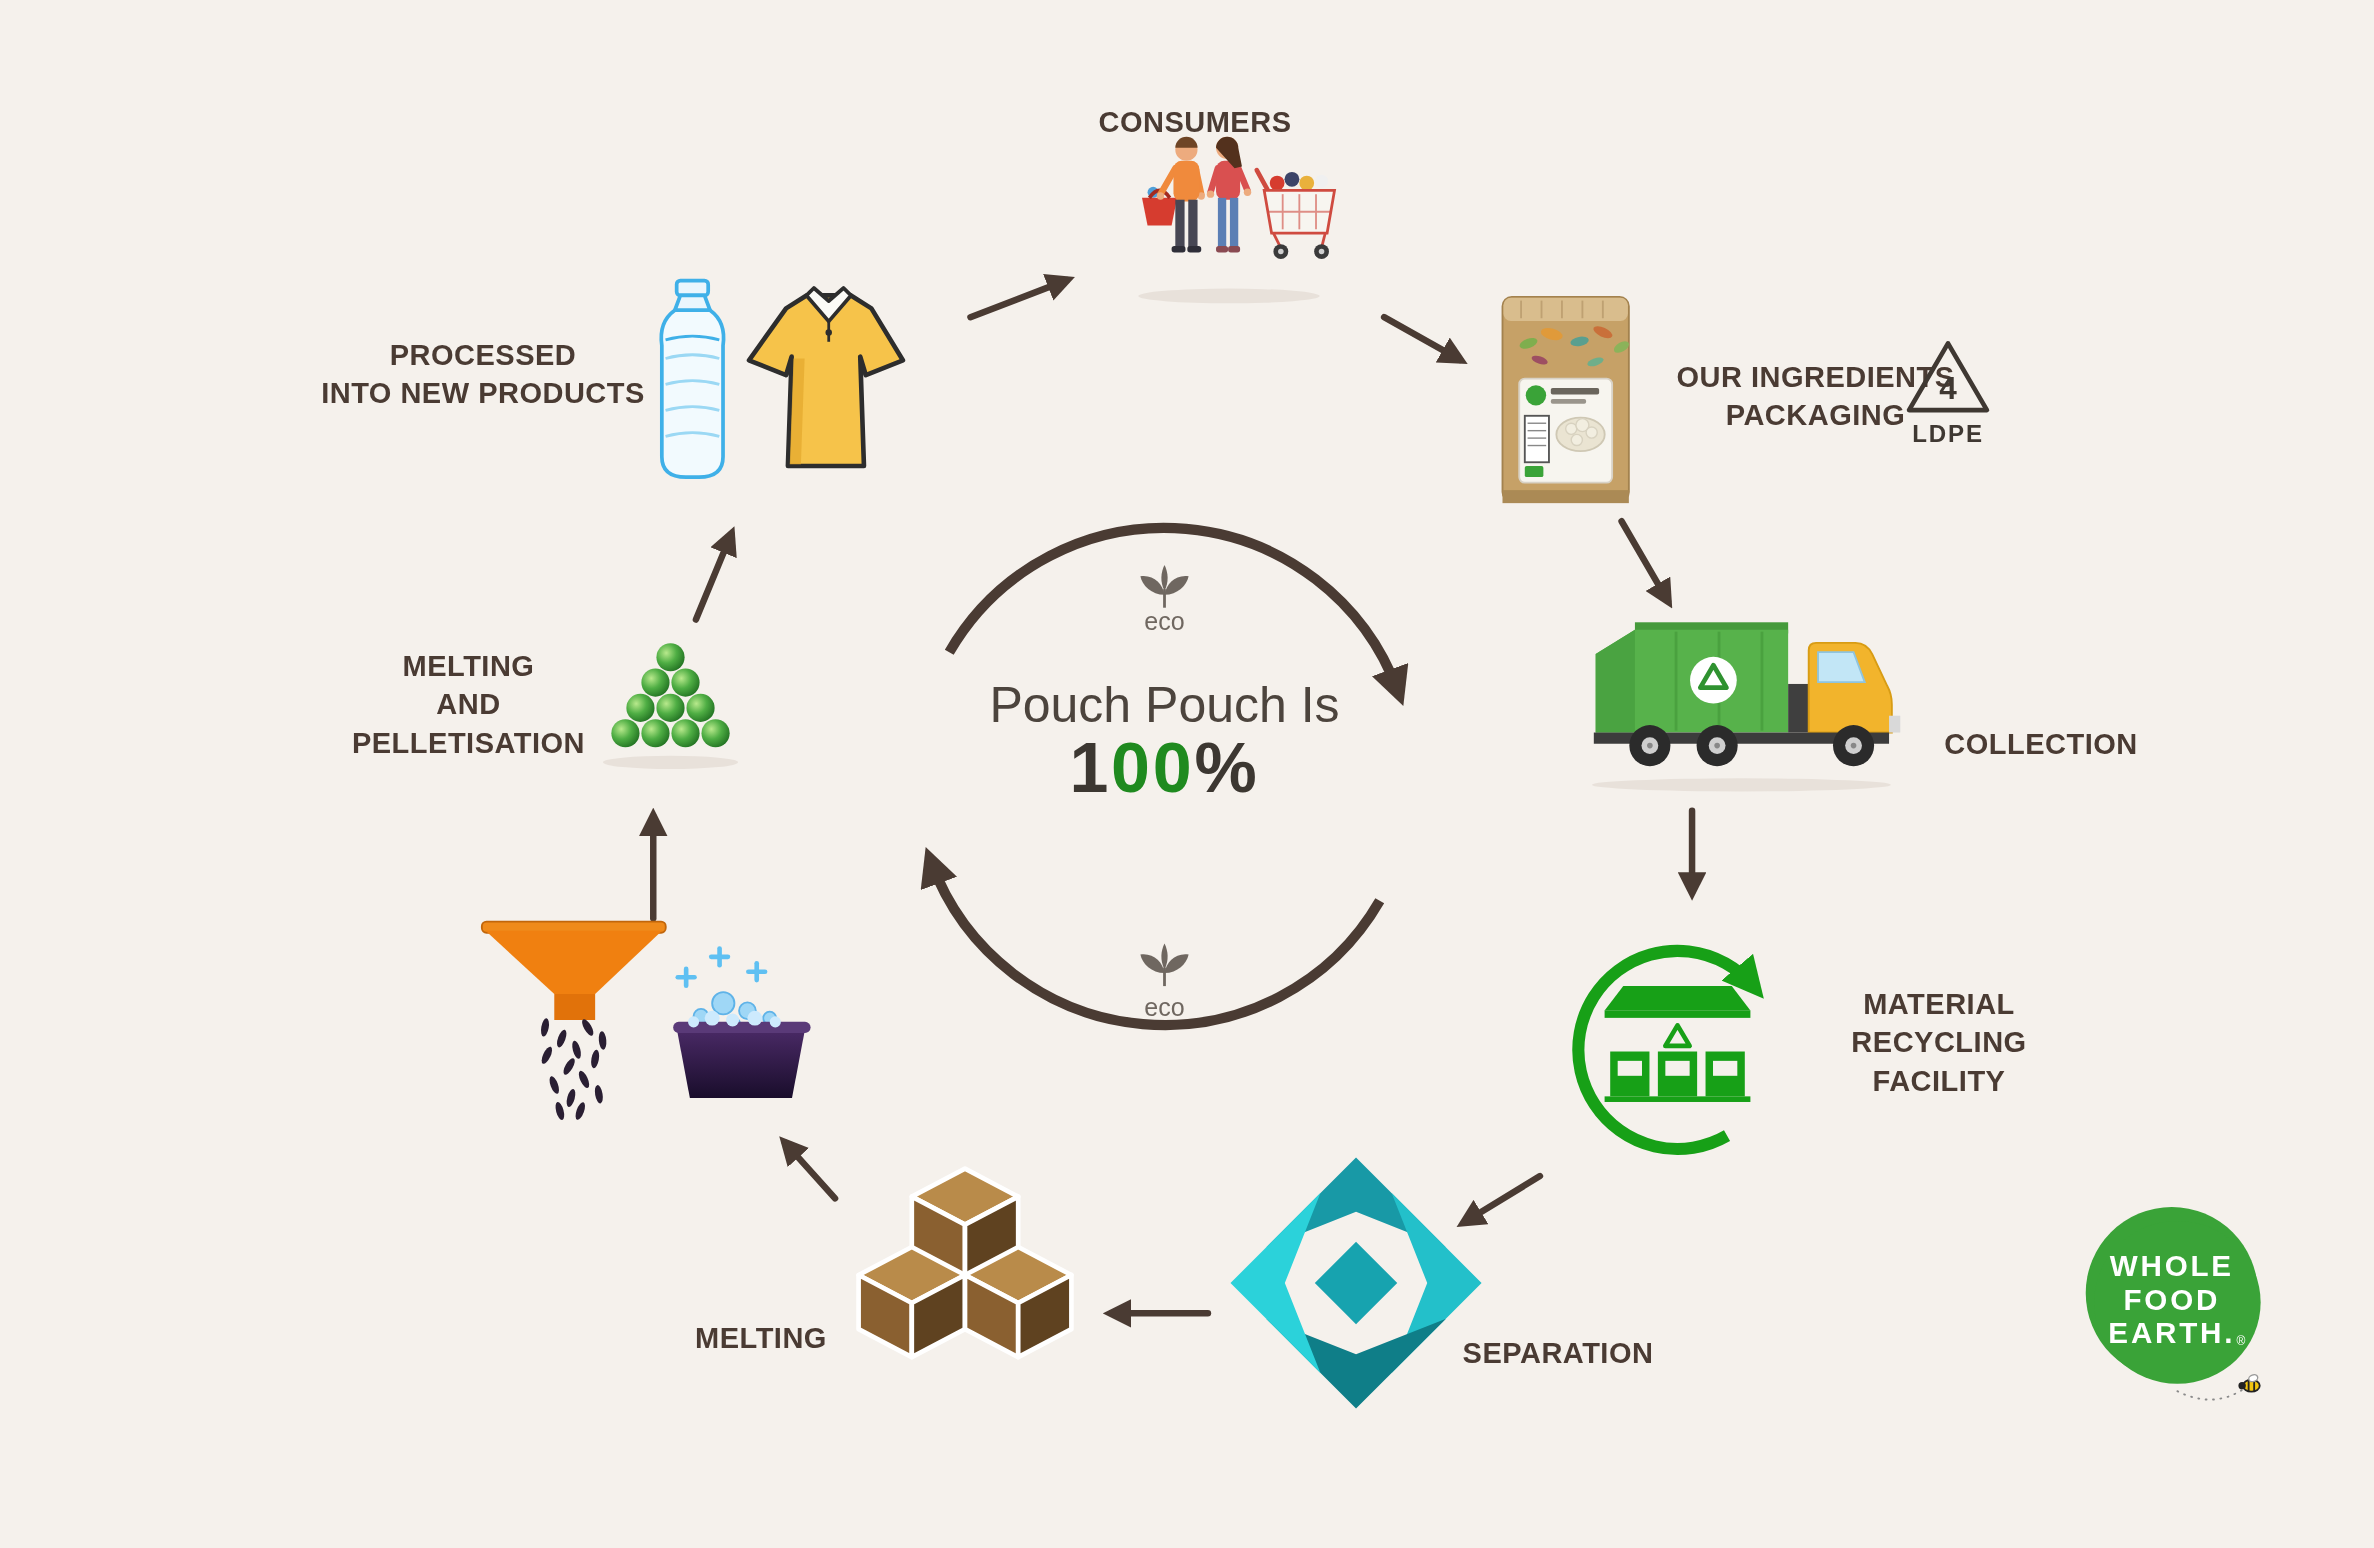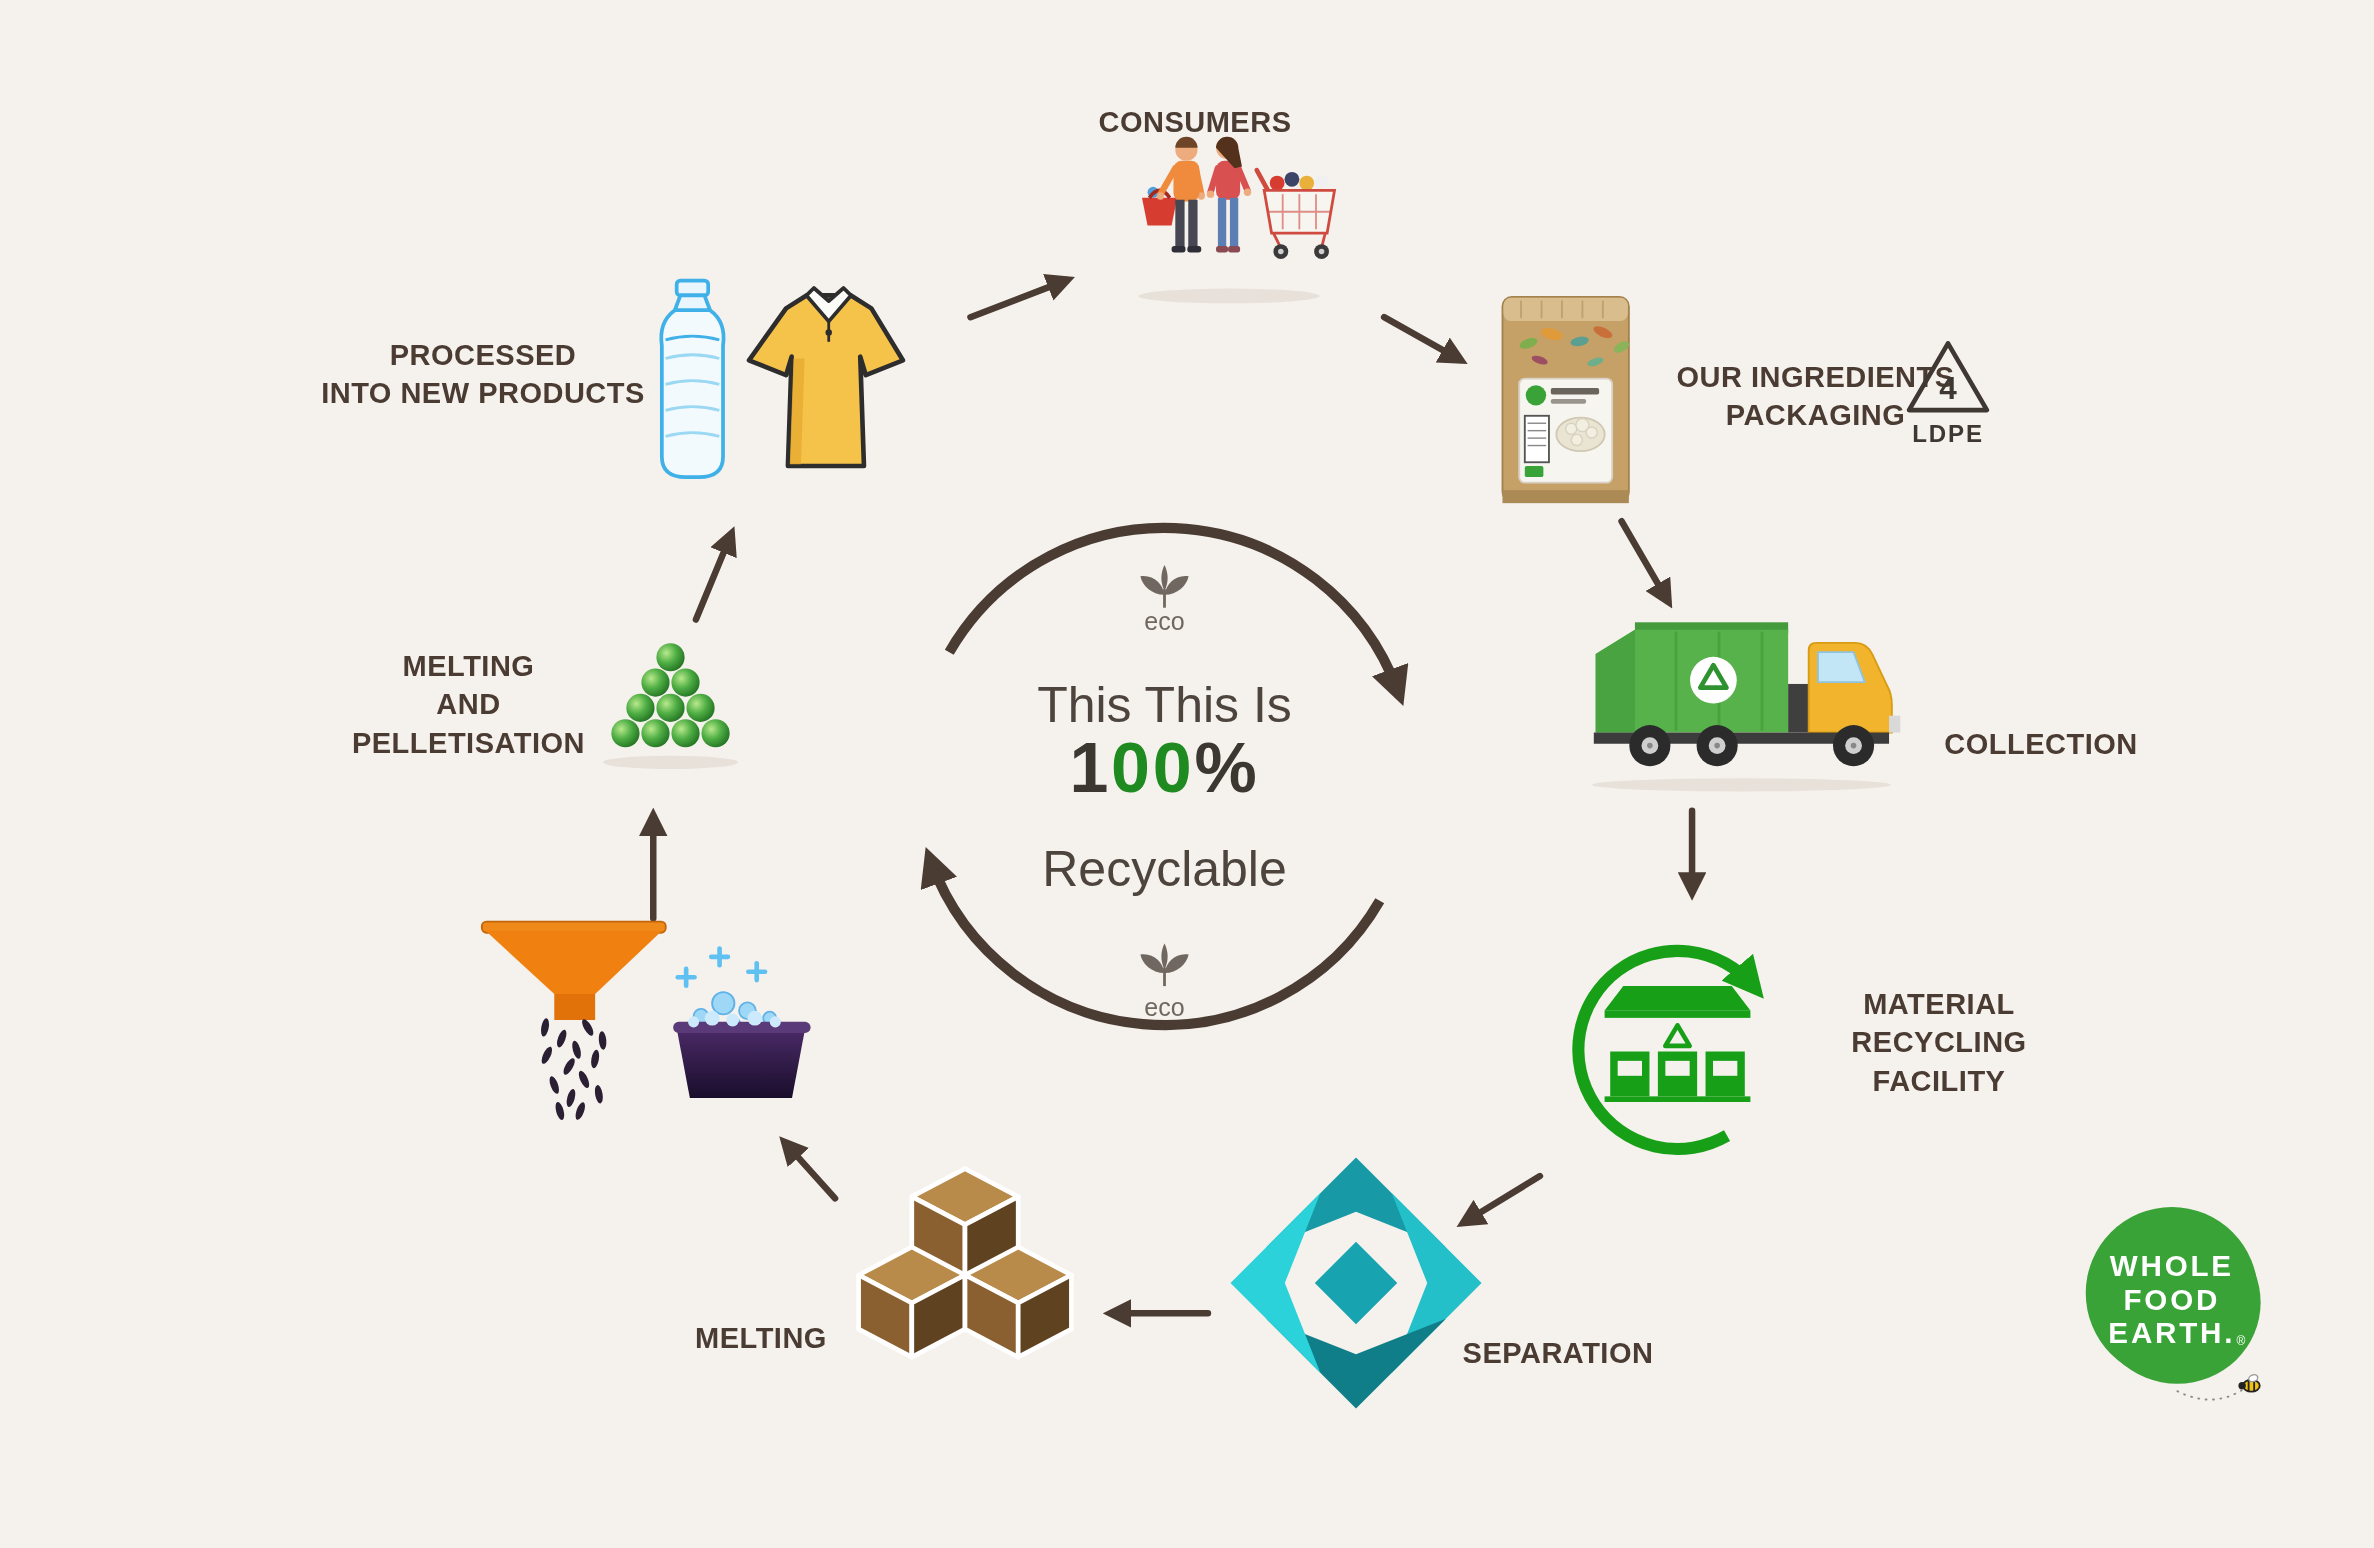--- a/index.html
+++ b/index.html
@@ -74,23 +74,22 @@
       <g fill="#6f6760">
         <g transform="translate(310,508)">
           <path d="M0,28 L0,8" stroke="#6f6760" stroke-width="3" fill="none"></path>
           <path d="M0,14 C-14,14 -24,4 -26,-6 C-12,-8 -2,2 0,14 Z"></path>
           <path d="M0,14 C14,14 24,4 26,-6 C12,-8 2,2 0,14 Z"></path>
           <path d="M0,10 C-5,0 -4,-10 0,-18 C4,-10 5,0 0,10 Z"></path>
         </g>
         <text x="310" y="568" text-anchor="middle" font-size="27" fill="#6f6760">eco</text>
       </g>
     </svg>
-    <div class="ct1">This This Is</div>
+    <div class="ct1">Pouch Pouch Is</div>
     <div class="ct2"><span class="d1">1</span><span class="d00">00</span><span class="d1">%</span></div>
-    <div class="ct3">Recyclable</div>
   </div>
 
   <div class="stage-label" style="left:1056px; top:67px; width:278px;margin-top:36px;">CONSUMERS</div>
   <svg class="icon-svg" style="left:1099px; top:109px;" width="260" height="199" viewBox="0 0 280 215">
     <ellipse cx="140" cy="202" rx="98" ry="8" fill="#e8e1da"></ellipse>
 
     <circle cx="58" cy="90" r="6" fill="#4f9fd8"></circle>
     <circle cx="70" cy="88" r="6" fill="#eef0f2"></circle>
     <polygon points="46,96 84,96 78,126 52,126" fill="#d63c2f"></polygon>
     <path d="M54,96 Q65,80 76,96" stroke="#a32a20" stroke-width="4" fill="none"></path>

